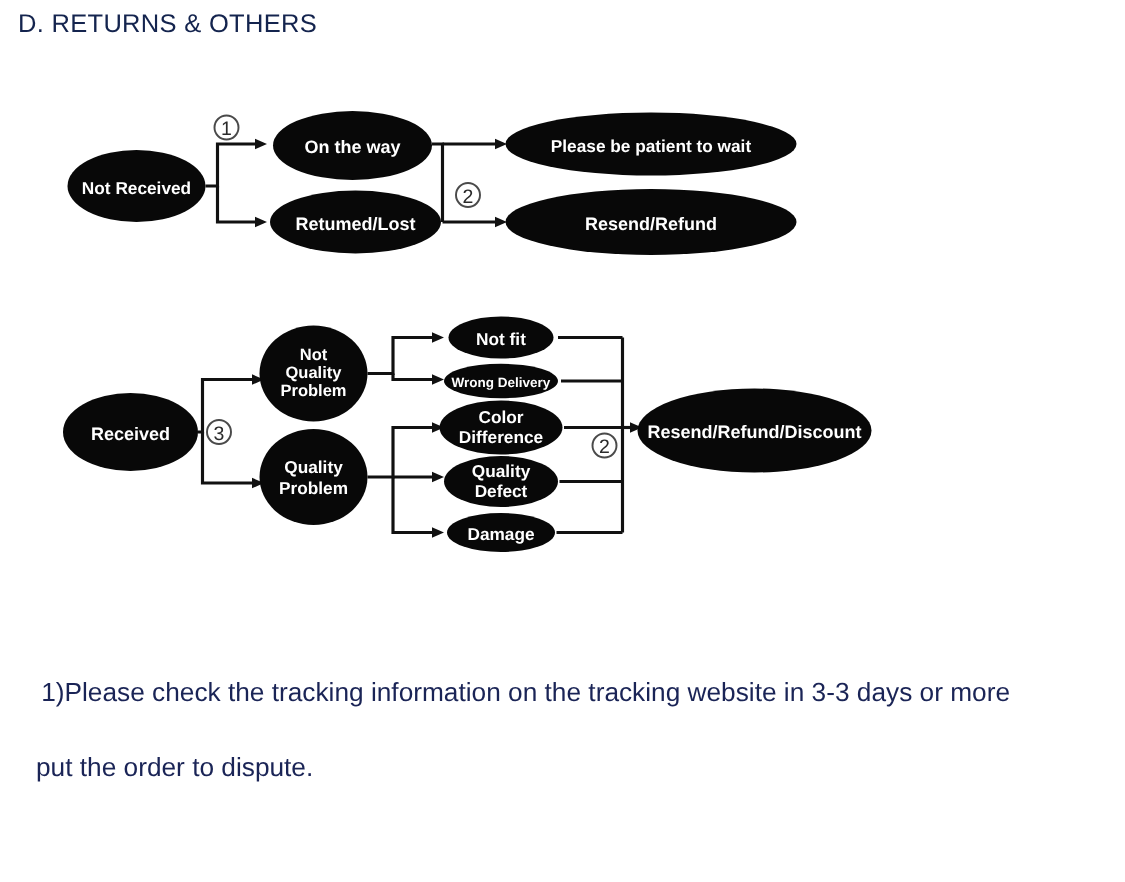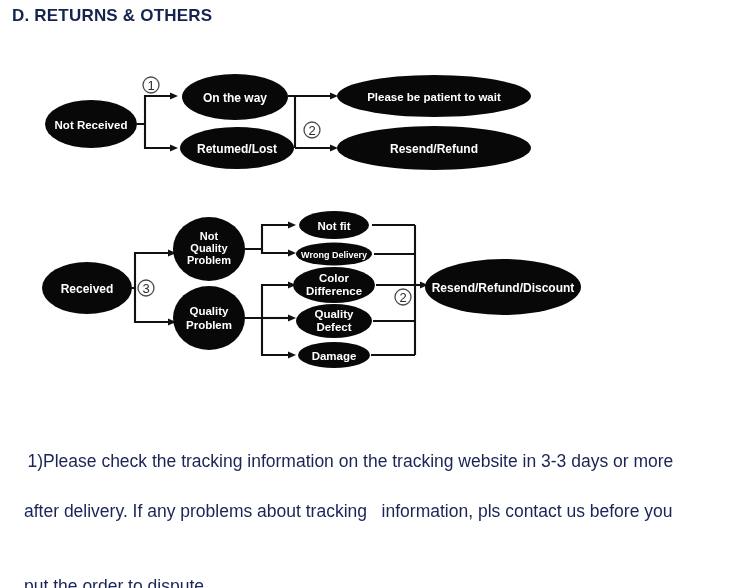--- a/index.html
+++ b/index.html
@@ -3,21 +3,21 @@
 <meta charset="utf-8">
 <style>
   html,body{margin:0;padding:0;}
   body{
     width:750px;height:588px;background:#ffffff;
     font-family:"Liberation Sans", sans-serif;
     position:relative;overflow:hidden;
   }
   #page-title{
     position:absolute;left:12px;top:6px;
-    font-size:17px;font-weight:bold;color:#14244e;
+    font-size:17px;font-weight:normal;color:#14244e;
     letter-spacing:0.2px;
   }
   .flow{position:absolute;left:0;top:0;width:750px;height:420px;}
   .notes{
     position:absolute;left:8px;top:424px;width:738px;
     color:#1a2456;font-size:17.5px;line-height:25px;
   }
   .note{display:block;margin:0;padding:0;white-space:pre-wrap;}
   .note-line2{display:block;padding-left:16px;}
   svg text{font-family:"Liberation Sans", sans-serif;}
@@ -181,17 +181,16 @@
     <g>
       <ellipse class="ell" cx="503" cy="287" rx="78" ry="28"></ellipse>
       <text class="el-label" x="503" y="292" font-size="12">Resend/Refund/Discount</text>
     </g>
   </g>
 </svg>
 
 <div class="notes">
   <div class="note">
     <span class="note-l1">1)Please check the tracking information on the tracking website in 3-3 days or more</span>
-    <span class="note-line2">after delivery. If any problems about tracking   information, pls contact us before you</span>
     <span class="note-line2">put the order to dispute.</span>
   </div>
 
 </div>
 
 </body></html>

